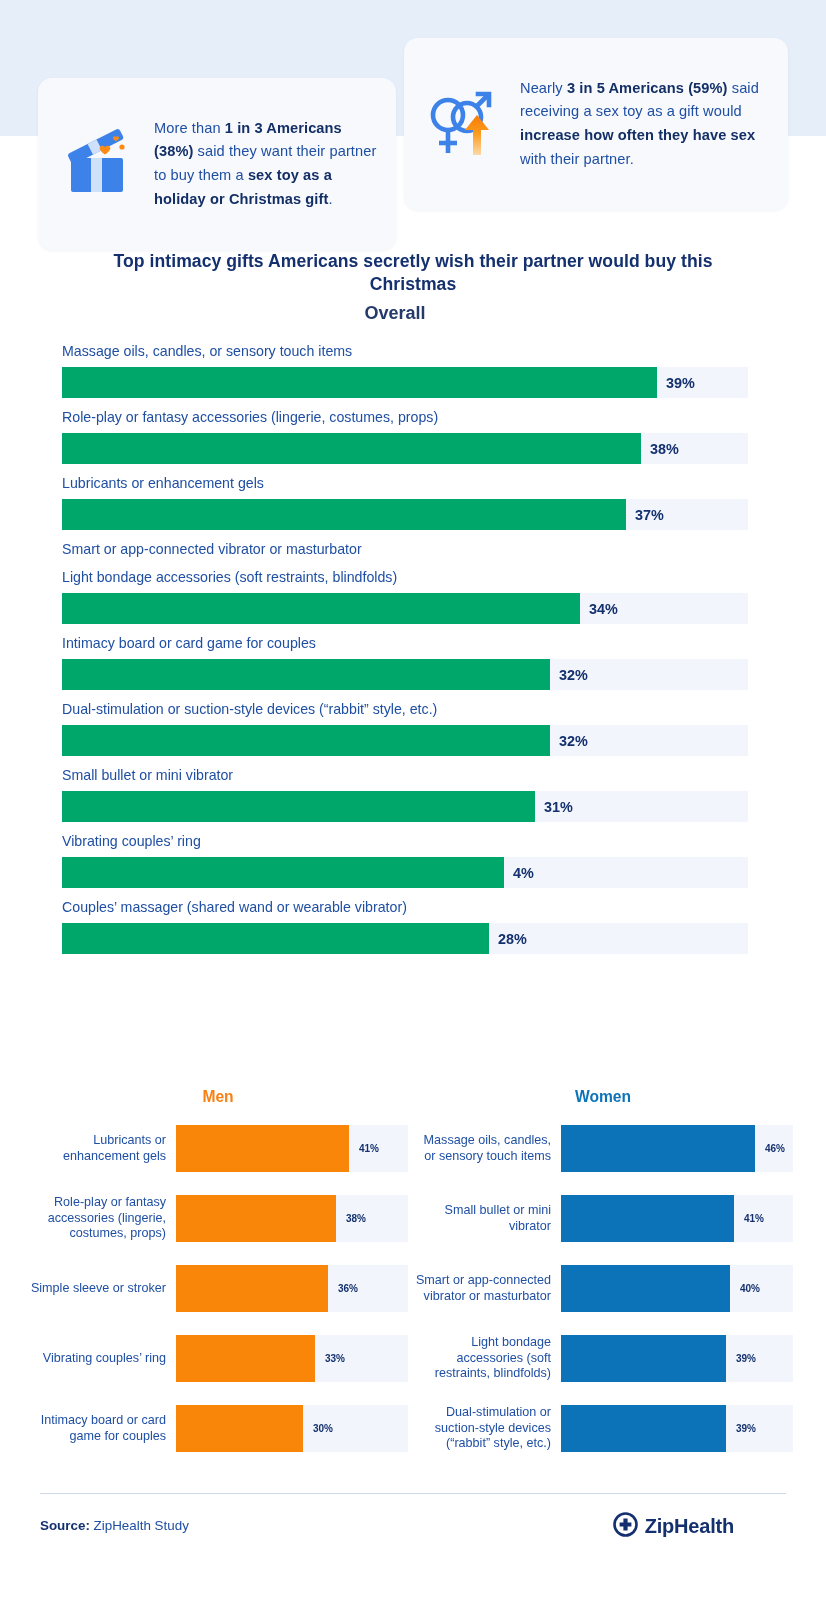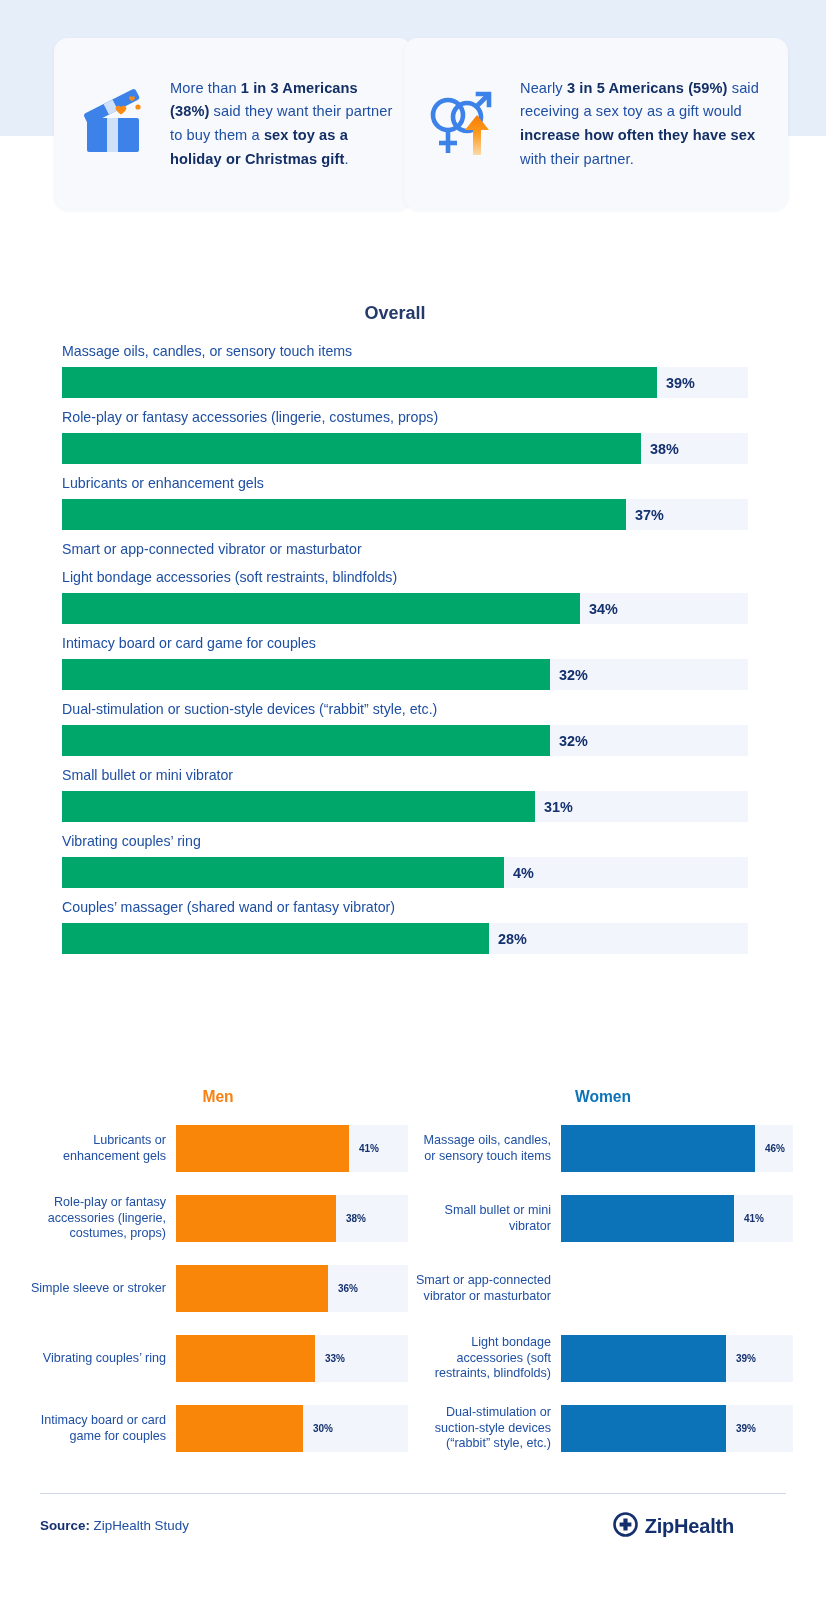--- a/index.html
+++ b/index.html
@@ -20,21 +20,21 @@
 
   
   .cards { position: absolute; left: 0; top: 38px; width: 826px; height: 175px; }
   .card {
     position: absolute; top: 0; height: 172px;
     background: #f7f9fd; border-radius: 14px;
     display: flex; align-items: center; gap: 14px;
     padding: 0 18px;
     box-shadow: 0 1px 3px rgba(24,50,110,.06);
   }
-  .card-a { left: 54px; width: 358px; }
+  .card-a { left: 38px; width: 358px; margin-top: 40px; }
   .card-b { left: 404px; width: 384px; }
   .card-icon { flex: 0 0 auto; width: 84px; display:flex; align-items:center; justify-content:center; }
   .card-text {
     flex: 1 1 auto;
     font-size: 14.6px; line-height: 1.62; color: #1f4fa3;
     letter-spacing: .1px;
   }
   .card-text b { color: #132f66; font-weight: 700; }
 
   
@@ -149,20 +149,21 @@
           <polyline points="55,11 66,11 66,22" fill="none" stroke="#3d82e8" stroke-width="4.6" stroke-linecap="square"></polyline>
           <path d="M50 72V47h-8l12-15 12 15h-8v25z" fill="url(#arrGrad)"></path>
         </svg>
       </div>
       <div class="card-text">
         <span>Nearly </span><b>3 in 5 Americans (59%)</b><span> said receiving a sex toy as a gift would </span><b>increase how often they have sex</b><span> with their partner.</span>
       </div>
     </div>
   </div>
 
+  <div class="chart-title">Top intimacy gifts Americans secretly wish their partner would buy this Christmas</div>
   <div class="chart-sub">Overall</div>
 
   <div class="overall" id="overall">
       <div class="ov-row">
         <div class="ov-label">Massage oils, candles, or sensory touch items</div>
         <div class="ov-track">
           <div class="ov-fill" style="width:595px"></div>
           <div class="ov-val" style="left:595px">39%</div>
         </div>
       </div>
@@ -212,21 +213,21 @@
         </div>
       </div>
       <div class="ov-row">
         <div class="ov-label">Vibrating couples’ ring</div>
         <div class="ov-track">
           <div class="ov-fill" style="width:442px"></div>
           <div class="ov-val" style="left:442px">4%</div>
         </div>
       </div>
       <div class="ov-row">
-        <div class="ov-label">Couples’ massager (shared wand or fantasy vibrator)</div>
+        <div class="ov-label">Couples’ massager (shared wand or wearable vibrator)</div>
         <div class="ov-track">
           <div class="ov-fill" style="width:427px"></div>
           <div class="ov-val" style="left:427px">28%</div>
         </div>
       </div>
     </div>
 
   <div class="split">
     <div class="col col-men">
       <div class="col-head">Men</div>
@@ -280,20 +281,24 @@
           </div>
           <div class="g-row">
             <div class="g-label">Small bullet or mini vibrator</div>
             <div class="g-track">
               <div class="g-fill" style="width:173px"></div>
               <div class="g-val" style="left:173px">41%</div>
             </div>
           </div>
           <div class="g-row">
             <div class="g-label">Smart or app-connected vibrator or masturbator</div>
+            <div class="g-track">
+              <div class="g-fill" style="width:169px"></div>
+              <div class="g-val" style="left:169px">40%</div>
+            </div>
           </div>
           <div class="g-row">
             <div class="g-label">Light bondage accessories (soft restraints, blindfolds)</div>
             <div class="g-track">
               <div class="g-fill" style="width:165px"></div>
               <div class="g-val" style="left:165px">39%</div>
             </div>
           </div>
           <div class="g-row">
             <div class="g-label">Dual-stimulation or suction-style devices (“rabbit” style, etc.)</div>

